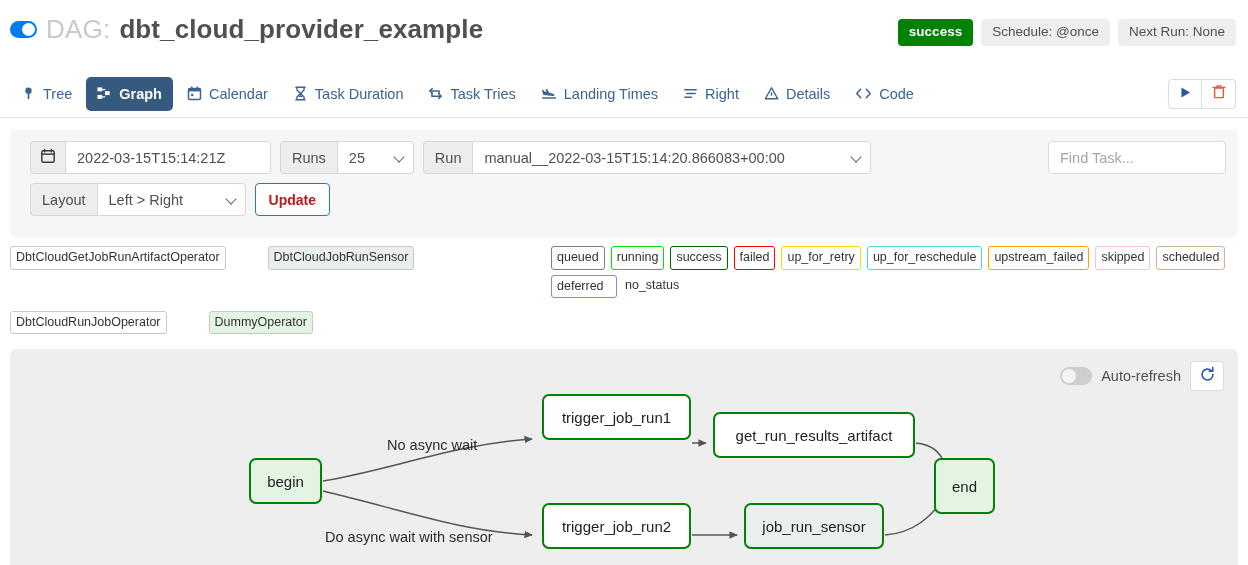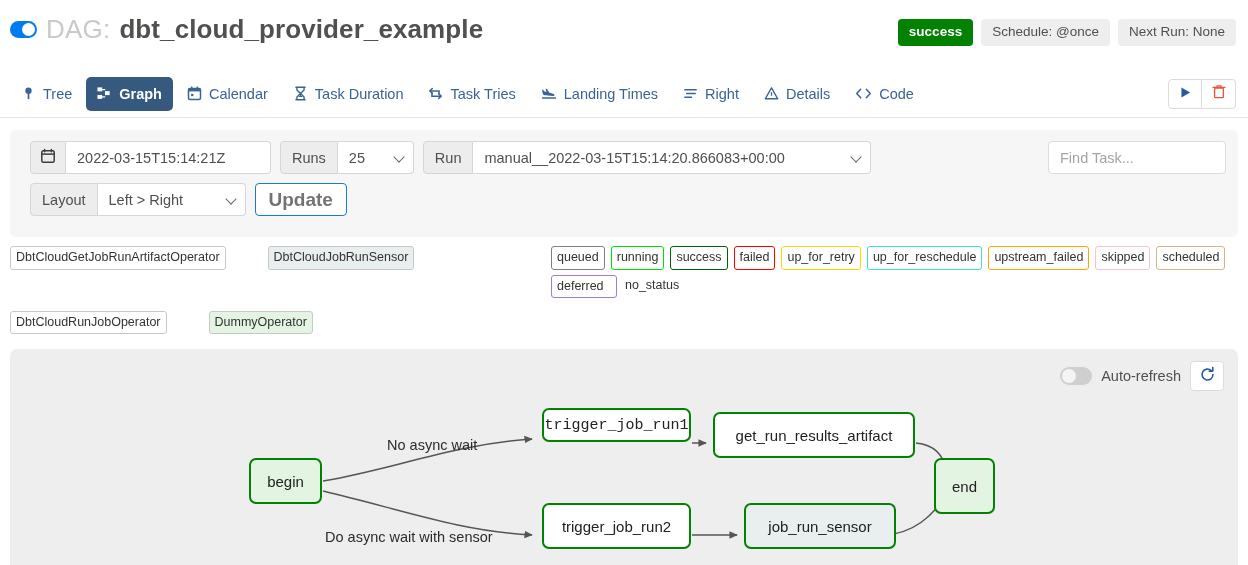--- a/index.html
+++ b/index.html
@@ -165,22 +165,22 @@
     transform: rotate(45deg);
     margin-top: -2px;
   }
   .gap { width: 9px; }
   .update-btn {
     height: 33px;
     margin-left: 9px;
     border: 1px solid #1b79d4;
     border-radius: 4px;
     background: #ffffff;
-    color: #737373;
-    font-size: 19px;
+    color: #b91c1c;
+    font-size: 14px;
     font-weight: 700;
     padding: 0 13px;
     cursor: pointer;
     font-family: "Liberation Sans", sans-serif;
   }
   .find-task {
     position: absolute;
     right: 12px; top: 11px;
     width: 178px; height: 33px;
     border: 1px solid #dcdcdc;
@@ -513,33 +513,33 @@
       <path d="M313 142 C 390 160, 448 182, 522 186"></path>
       <path d="M682 186 L 727 186"></path>
       <path d="M875 186 C 905 184, 922 166, 934 150"></path>
     </g>
   </svg>
 
   <div class="node-box fill-green" style="left:239px; top:109px; width:73px; height:46px;">
     <span>begin</span>
   </div>
 
-  <div class="node-box" style="left:532px; top:59px; width:149px; height:34px;font-family:Liberation Mono, monospace;">
+  <div class="node-box" style="left:532px; top:45px; width:149px; height:46px;">
     <span>trigger_job_run1</span>
   </div>
 
   <div class="node-box" style="left:703px; top:63px; width:202px; height:46px;">
     <span>get_run_results_artifact</span>
   </div>
 
   <div class="node-box" style="left:532px; top:154px; width:149px; height:46px;">
     <span>trigger_job_run2</span>
   </div>
 
-  <div class="node-box fill-slate" style="left:734px; top:154px; width:152px; height:46px;">
+  <div class="node-box fill-slate" style="left:734px; top:154px; width:140px; height:46px;">
     <span>job_run_sensor</span>
   </div>
 
   <div class="node-box fill-green" style="left:924px; top:109px; width:61px; height:56px;">
     <span>end</span>
   </div>
 
   <span class="edge-label" style="left:377px; top:88px;">No async wait</span>
   <span class="edge-label" style="left:315px; top:180px;">Do async wait with sensor</span>
 </div>

